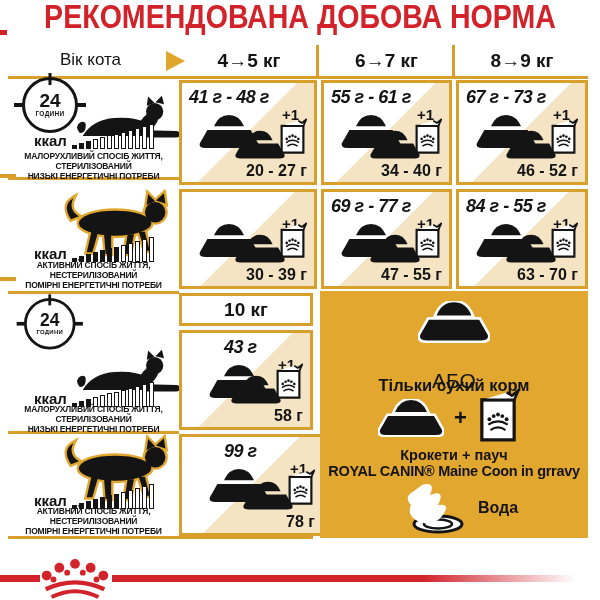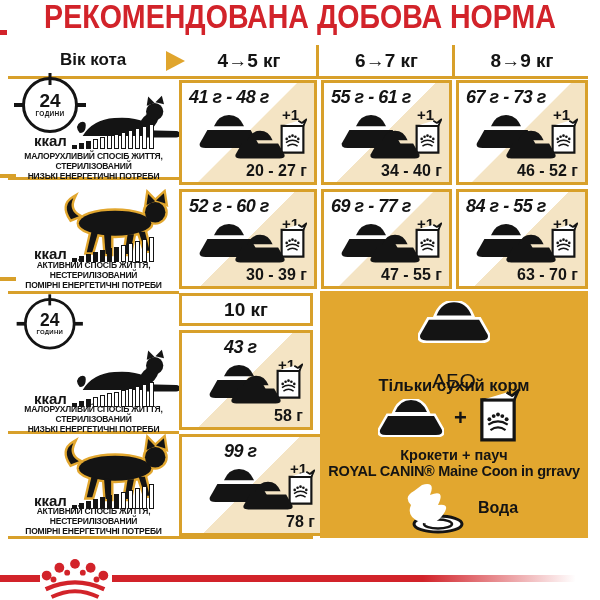--- a/index.html
+++ b/index.html
@@ -11,21 +11,21 @@
   
   .title{
     left:0;right:0;top:1px;text-align:center;
     font-size:28px;font-weight:800;color:#d2232a;letter-spacing:0;
     transform:scale(1.02,1.18);transform-origin:50% 50%;
     white-space:nowrap;
   }
   .redtick{left:0;top:30px;width:7px;height:5px;background:#d2232a;}
   .goldtick{width:16px;height:4px;background:#d8a02a;}
   
-  .agelabel{left:60px;top:50px;font-size:17px;font-weight:700;}
+  .agelabel{left:60px;top:50px;font-size:17px;font-weight:400;}
   .tri{left:166px;top:51px;width:0;height:0;
     border-top:10px solid transparent;border-bottom:10px solid transparent;
     border-left:19px solid #e0a52d;}
   .colhead{top:50px;text-align:center;font-size:19px;font-weight:800;white-space:nowrap;}
   .vline{top:45px;width:3px;height:31px;background:#d8a02a;}
   .hline{background:#d8a02a;height:3px;}
   
   .cell{position:absolute;background:#fff;border:3px solid #d8a02a;box-sizing:border-box;}
   .cell::before{content:"";position:absolute;inset:0;
     background:linear-gradient(135deg,rgba(0,0,0,0) 49.6%,#f4e4c4 50%);}
@@ -320,21 +320,20 @@
   <svg class="pouch-sm" viewBox="0 0 40 52">
       <use href="#pouch"></use>
     </svg>
   <svg class="bowl-sm" viewBox="0 0 66 38" fill="#141414">
       <use href="#bowl"></use>
     </svg>
   <div class="mixed">46 - 52 г</div>
 </div>
 
 <div class="cell" style="left:179px;top:189px;width:138px;height:100px">
-  <div class="dry">52 г - 60 г</div>
   <svg class="bowl-lg" viewBox="0 0 66 38" fill="#141414">
       <use href="#bowl"></use>
     </svg>
   <div class="plus1">+1</div>
   <svg class="pouch-sm" viewBox="0 0 40 52">
       <use href="#pouch"></use>
     </svg>
   <svg class="bowl-sm" viewBox="0 0 66 38" fill="#141414">
       <use href="#bowl"></use>
     </svg>

